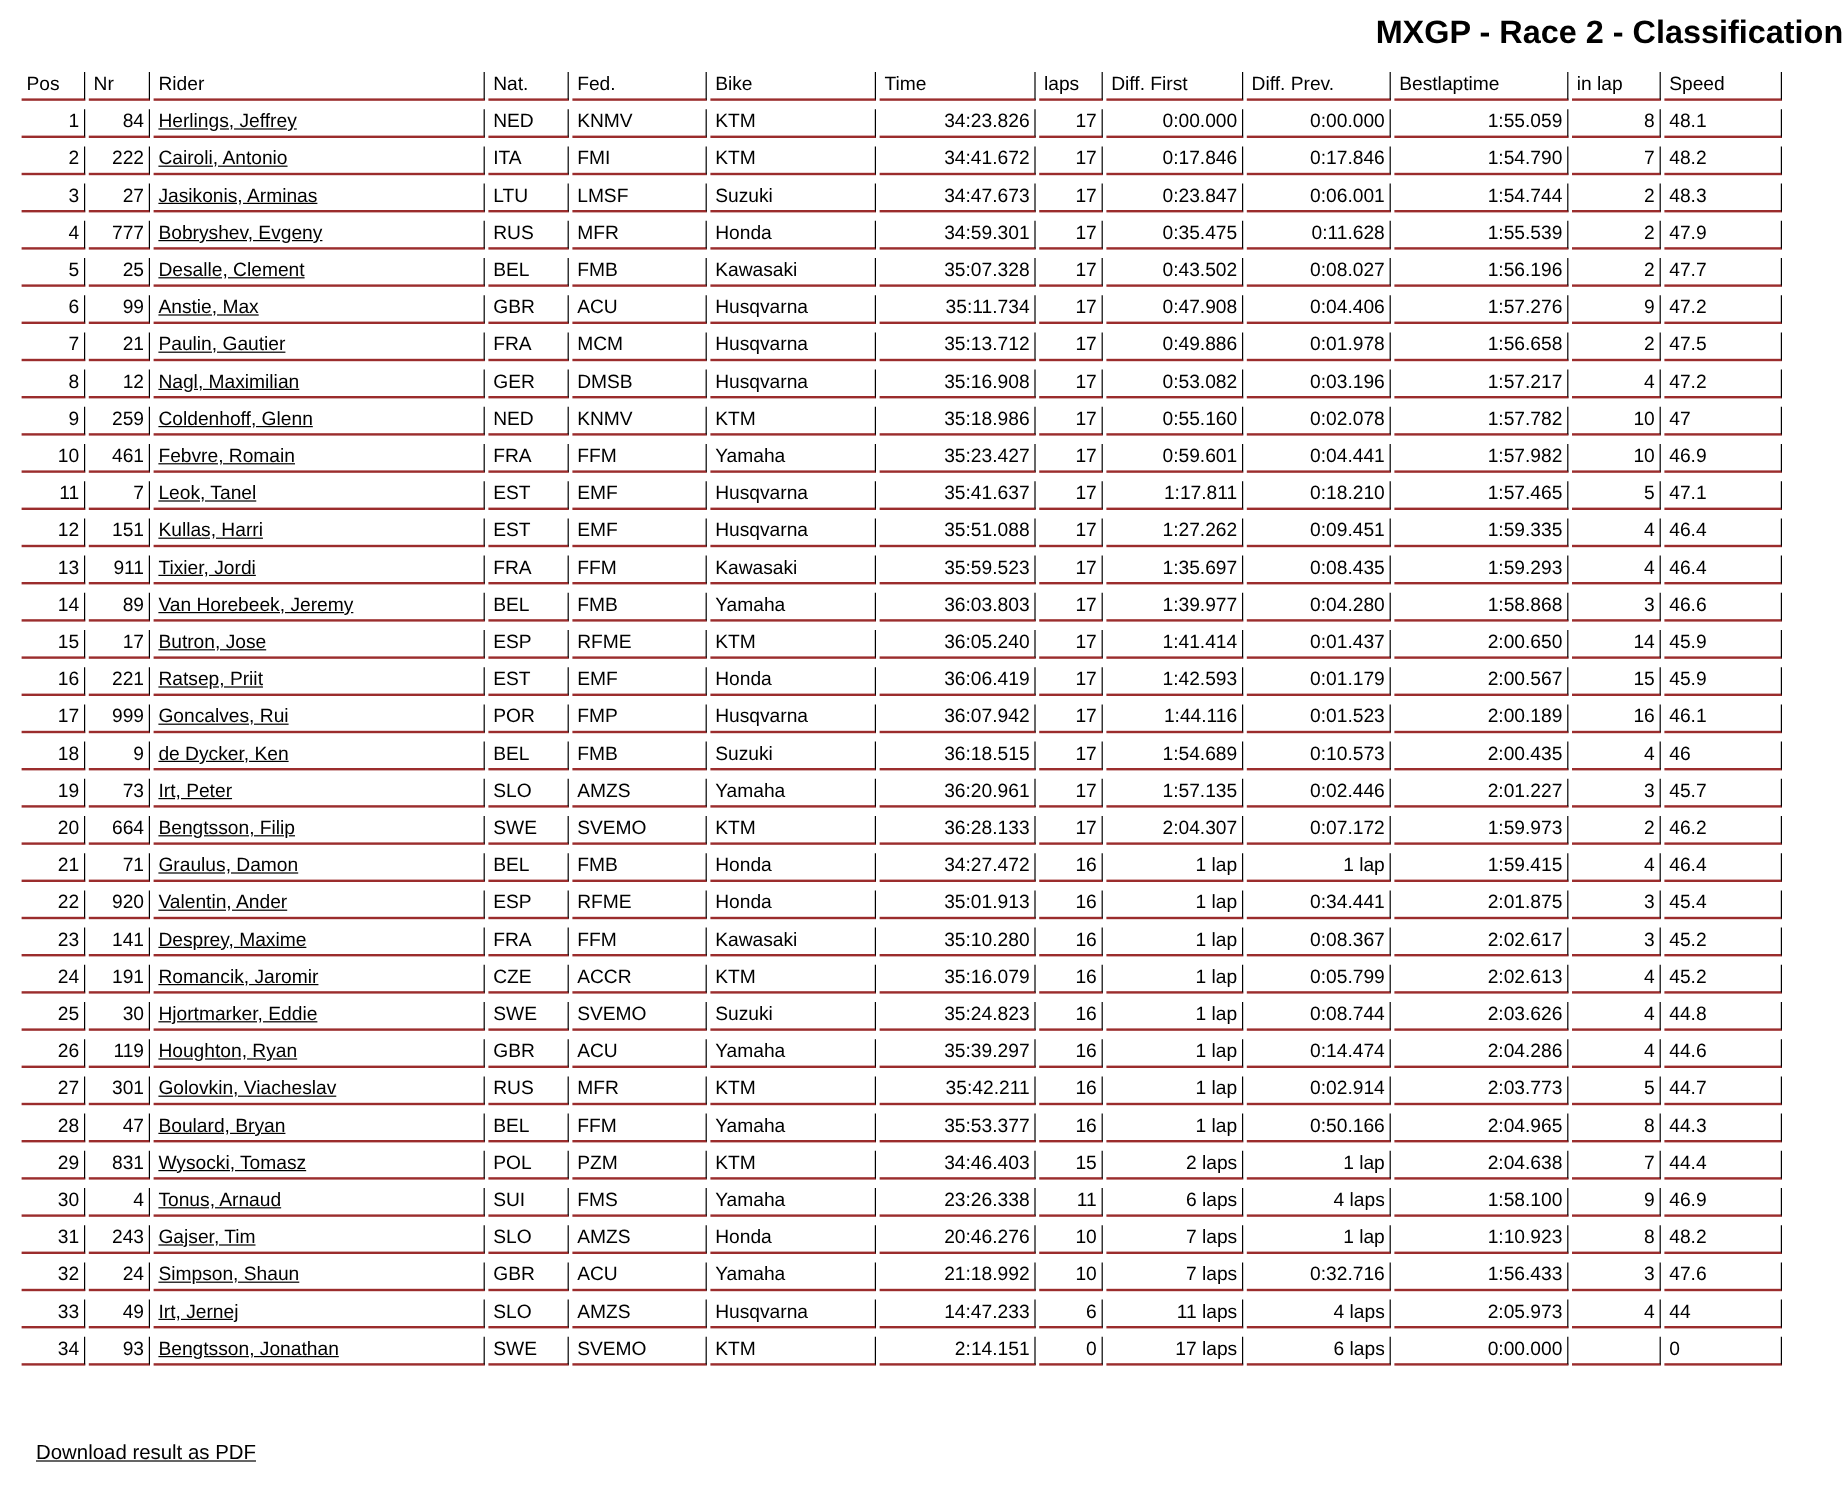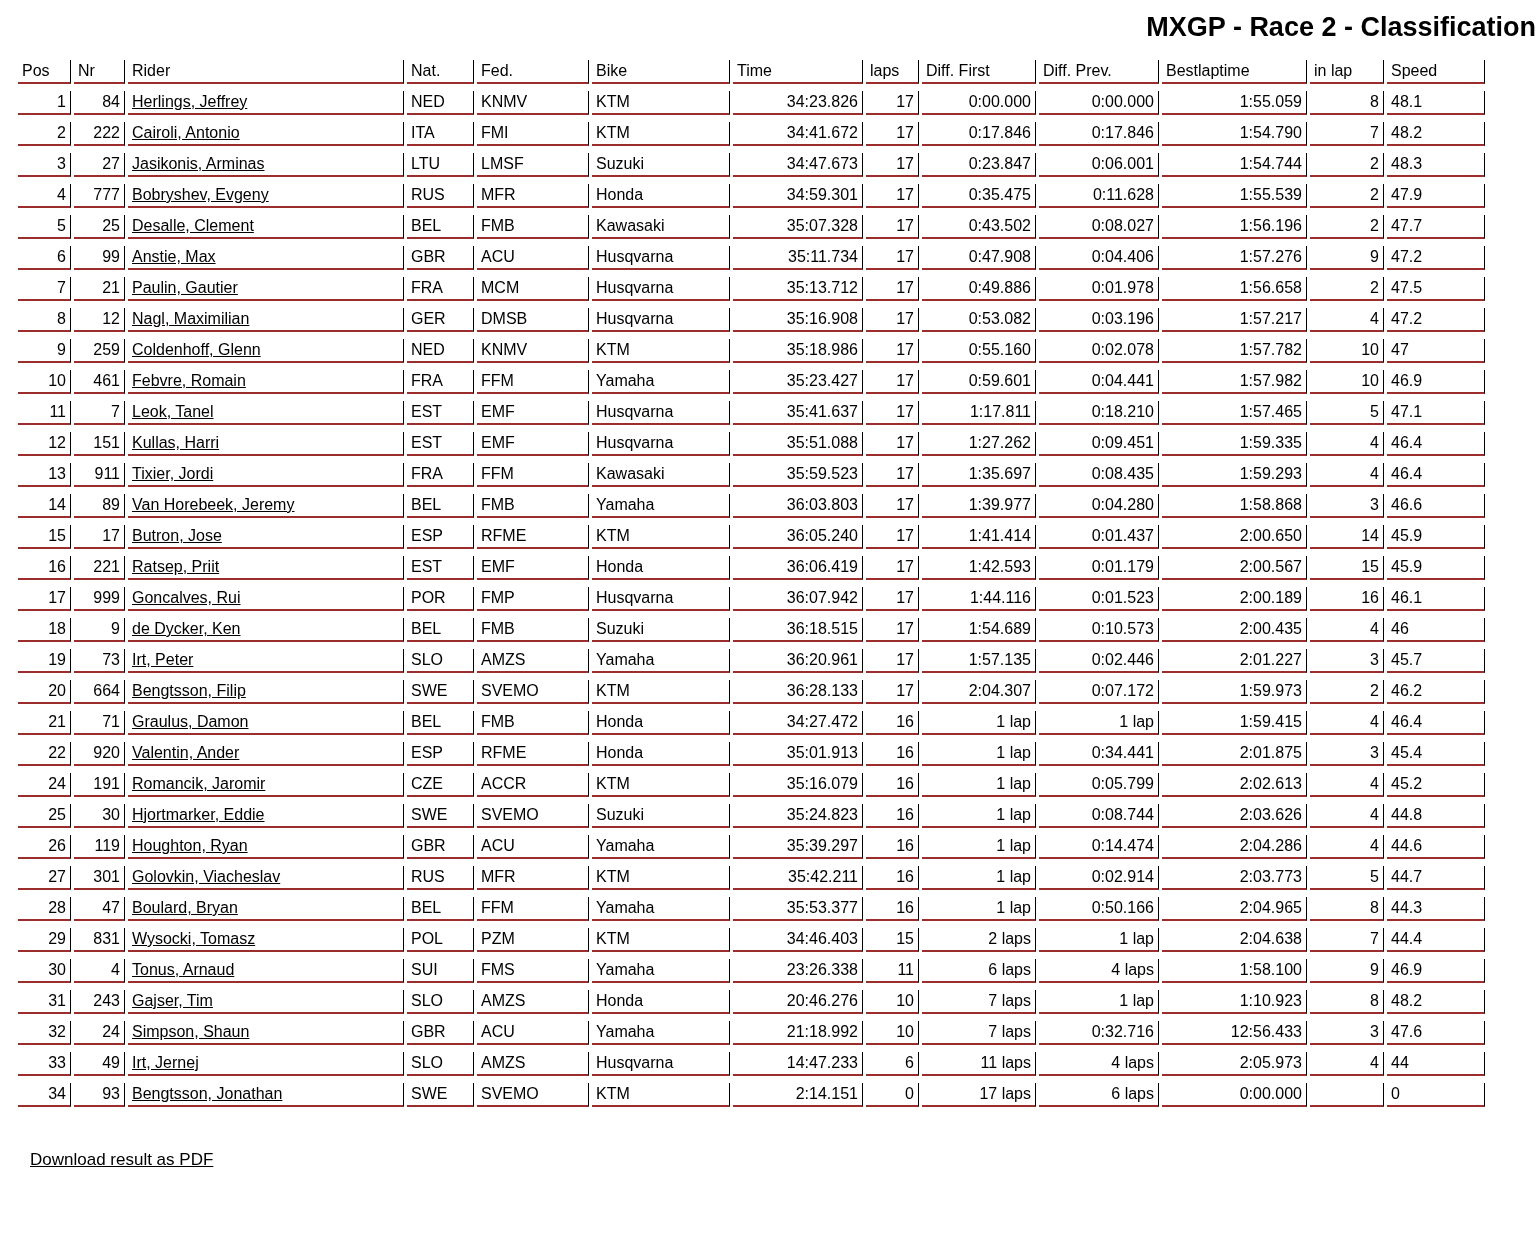--- a/index.html
+++ b/index.html
@@ -42,21 +42,21 @@
     overflow: hidden;
   }
   th { text-align: left; }
   .al-left  { text-align: left; }
   .al-right { text-align: right; }
   a.rider-link {
     color: var(--text);
   }
   a.footer-link {
     display: inline-block;
-    margin: 36px 0 0 30px;
+    margin: 56px 0 0 30px;
     font-size: 17px;
     color: var(--text);
     text-decoration: underline;
   }
 </style>
 </head>
 <body>
 
 
 
@@ -420,20 +420,35 @@
         <td class="al-left">Honda</td>
         <td class="al-right">35:01.913</td>
         <td class="al-right">16</td>
         <td class="al-right">1 lap</td>
         <td class="al-right">0:34.441</td>
         <td class="al-right">2:01.875</td>
         <td class="al-right">3</td>
         <td class="al-left">45.4</td>
       </tr>
       <tr>
+        <td class="al-right">23</td>
+        <td class="al-right">141</td>
+        <td class="al-left"><a href="#" class="rider-link">Desprey, Maxime</a></td>
+        <td class="al-left">FRA</td>
+        <td class="al-left">FFM</td>
+        <td class="al-left">Kawasaki</td>
+        <td class="al-right">35:10.280</td>
+        <td class="al-right">16</td>
+        <td class="al-right">1 lap</td>
+        <td class="al-right">0:08.367</td>
+        <td class="al-right">2:02.617</td>
+        <td class="al-right">3</td>
+        <td class="al-left">45.2</td>
+      </tr>
+      <tr>
         <td class="al-right">24</td>
         <td class="al-right">191</td>
         <td class="al-left"><a href="#" class="rider-link">Romancik, Jaromir</a></td>
         <td class="al-left">CZE</td>
         <td class="al-left">ACCR</td>
         <td class="al-left">KTM</td>
         <td class="al-right">35:16.079</td>
         <td class="al-right">16</td>
         <td class="al-right">1 lap</td>
         <td class="al-right">0:05.799</td>
@@ -550,21 +565,21 @@
         <td class="al-right">32</td>
         <td class="al-right">24</td>
         <td class="al-left"><a href="#" class="rider-link">Simpson, Shaun</a></td>
         <td class="al-left">GBR</td>
         <td class="al-left">ACU</td>
         <td class="al-left">Yamaha</td>
         <td class="al-right">21:18.992</td>
         <td class="al-right">10</td>
         <td class="al-right">7 laps</td>
         <td class="al-right">0:32.716</td>
-        <td class="al-right">12:56.433</td>
+        <td class="al-right">1:56.433</td>
         <td class="al-right">3</td>
         <td class="al-left">47.6</td>
       </tr>
       <tr>
         <td class="al-right">33</td>
         <td class="al-right">49</td>
         <td class="al-left"><a href="#" class="rider-link">Irt, Jernej</a></td>
         <td class="al-left">SLO</td>
         <td class="al-left">AMZS</td>
         <td class="al-left">Husqvarna</td>

